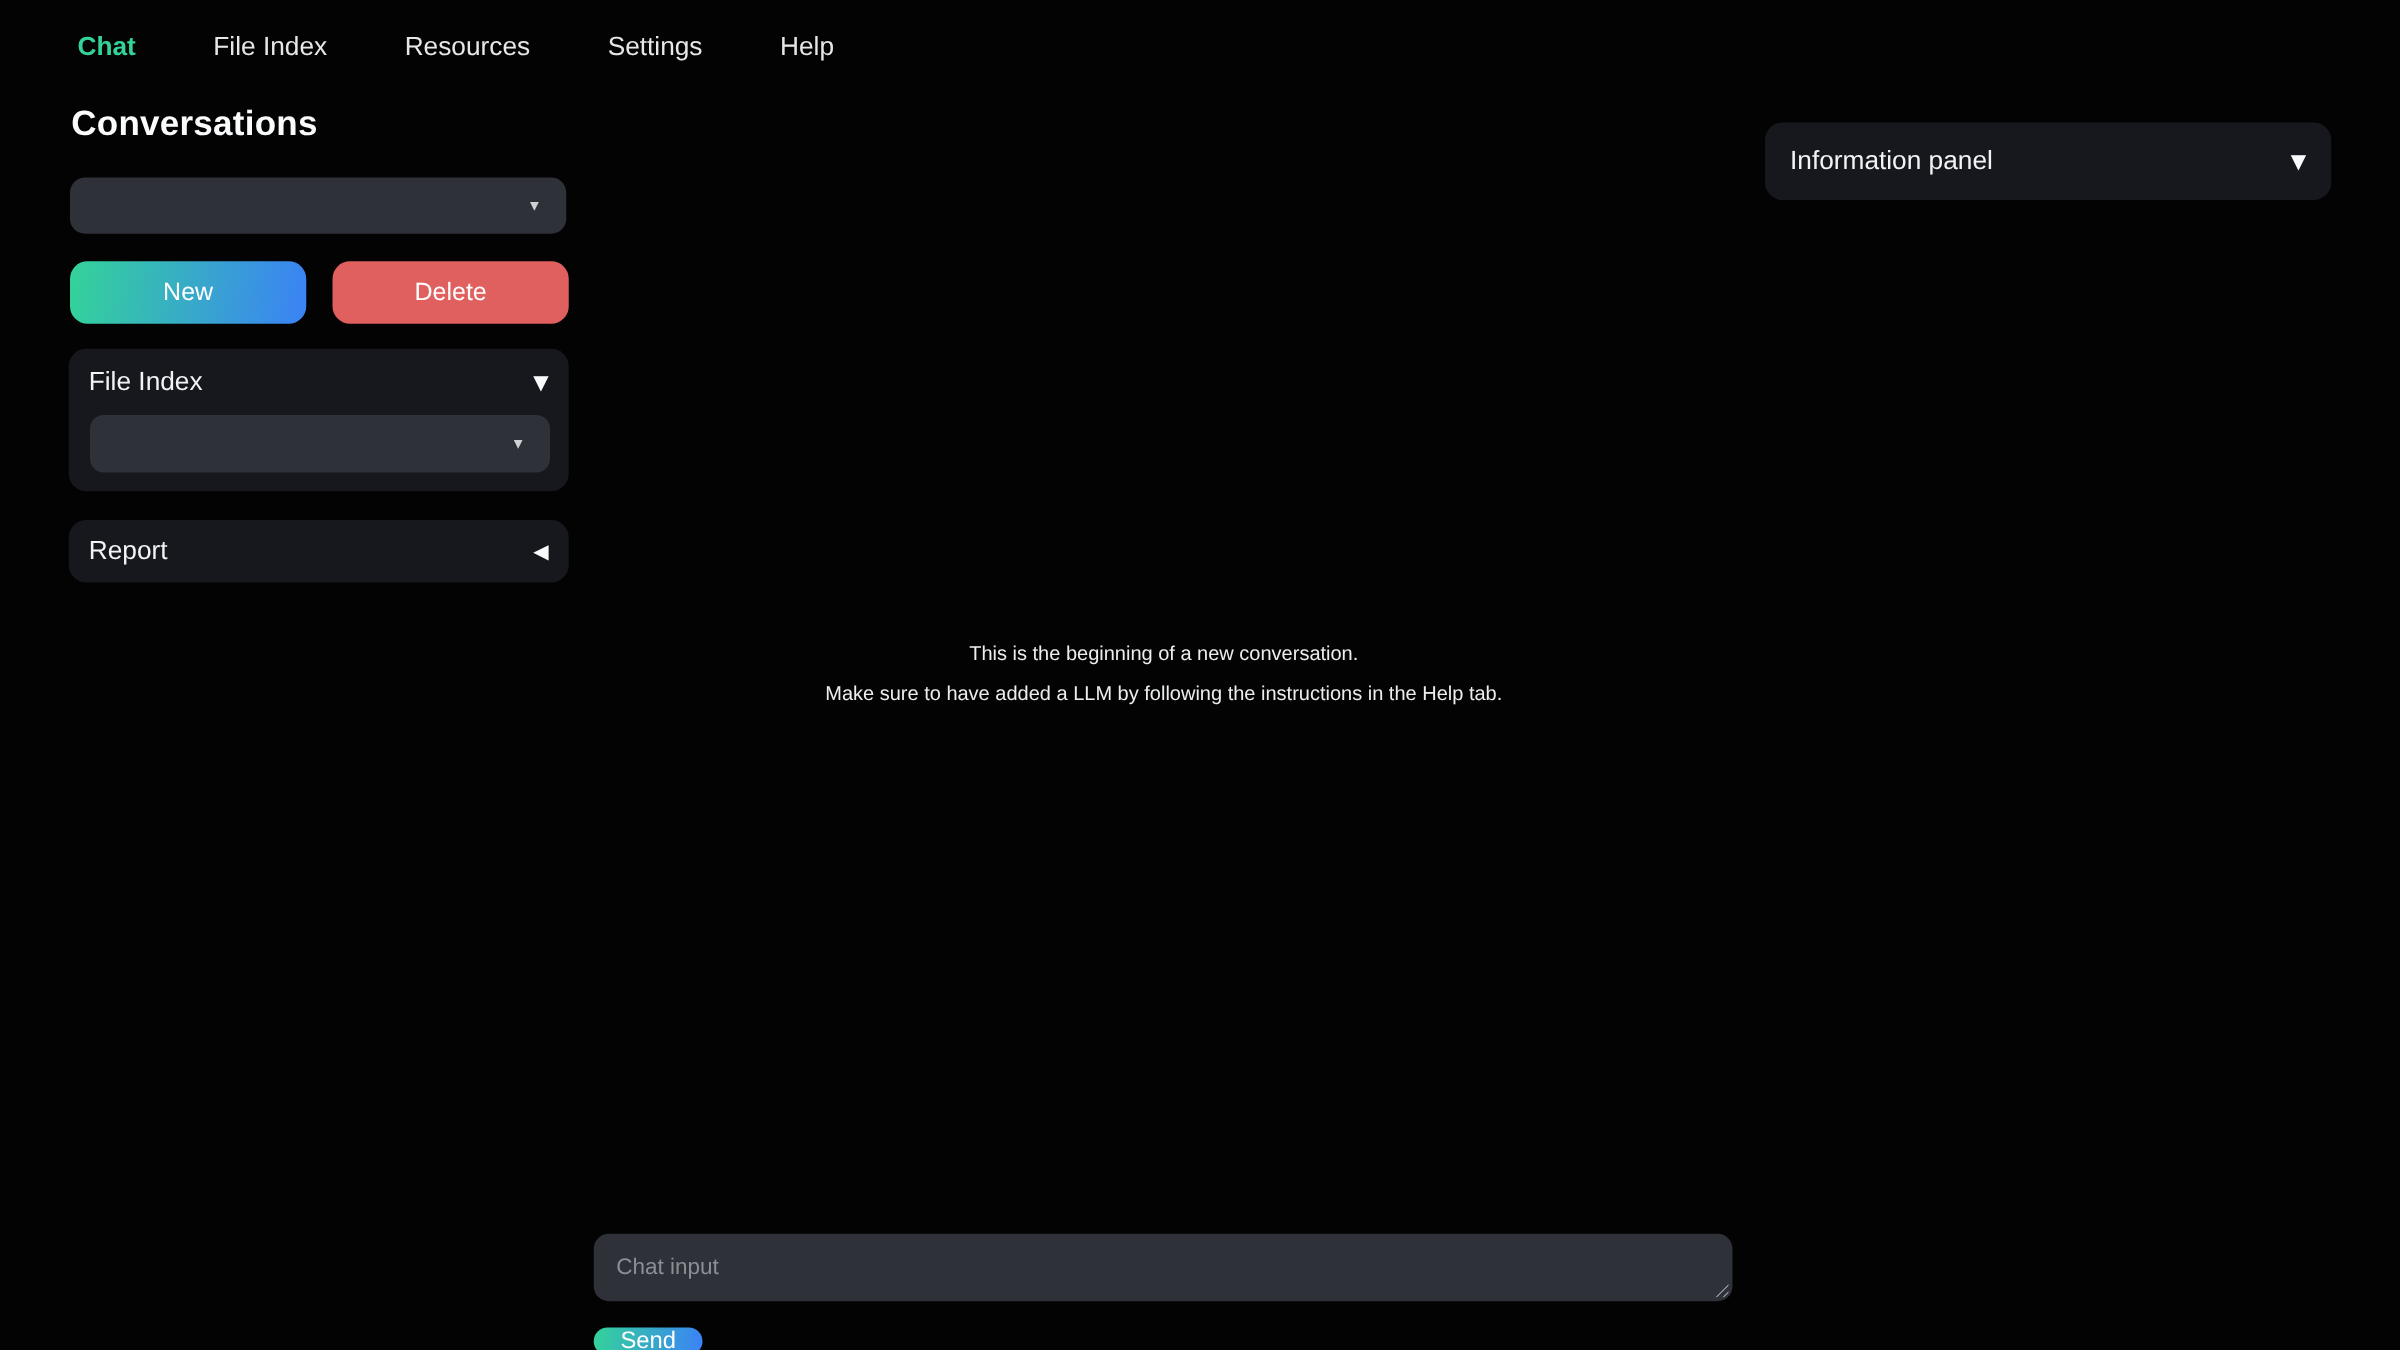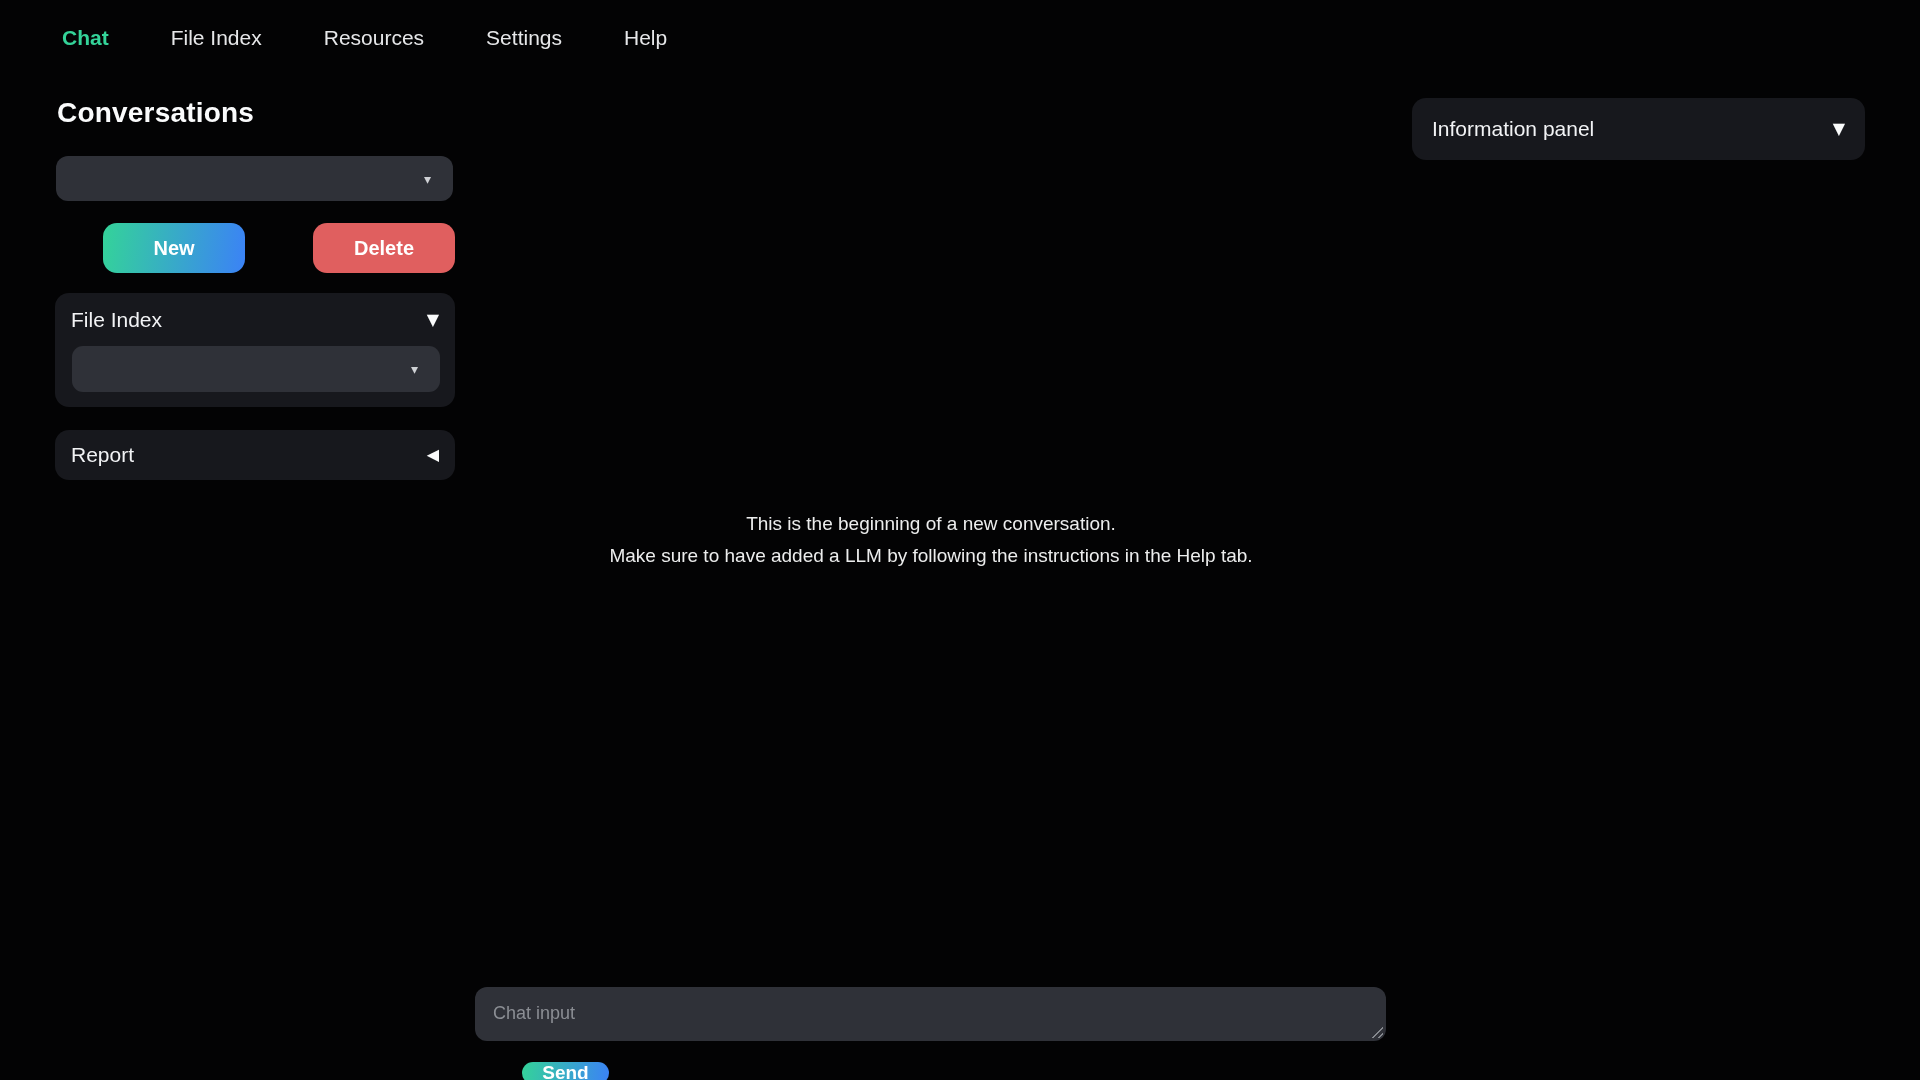--- a/index.html
+++ b/index.html
@@ -17,21 +17,21 @@
     position:absolute; left:62px; top:26px;
     display:flex; gap:62px; align-items:center;
   }
   .nav-item {
     font-size:21px; font-weight:500; color:#e6e7e9;
     cursor:pointer; white-space:nowrap;
   }
   .nav-item.active { color:var(--accent-green,#3fdc97); font-weight:600; }
 
   
-  .sidebar { position:absolute; left:55px; top:97px; width:400px; }
+  .sidebar { position:absolute; left:55px; top:83px; width:400px; }
   .sidebar-title {
     margin-left:2px;
     font-size:28px; font-weight:700; color:#fafbfc; letter-spacing:.2px;
   }
   .dropdown {
     position:relative;
     margin-top:27px; margin-left:1px;
     width:397px; height:45px;
     background:var(--control-bg,#2f3138);
     border-radius:12px;
@@ -39,24 +39,23 @@
     cursor:pointer;
   }
   .dropdown .caret {
     position:absolute; right:22px; top:50%; transform:translateY(-50%);
     font-family:"DejaVu Sans",sans-serif;
     font-size:14px; color:#cfd1d5; line-height:1;
   }
   .btn-row { display:flex; gap:21px; margin-top:22px; margin-left:1px; }
   .btn {
     height:50px; border:none; border-radius:14px;
-    font-family:inherit; font-size:20px; font-weight:700; color:#ffffff;
+    font-family:inherit; font-size:20px; font-weight:400; color:#ffffff;
     display:flex; align-items:center; justify-content:center;
     cursor:pointer;
-    margin-left:47px;
   }
   .btn-new {
     width:189px;
     background:linear-gradient(97deg, var(--accent-green,#34d399) 0%, var(--accent-blue,#3b82f6) 100%);
   }
   .btn-delete { width:189px; background:var(--delete-red,#e05f5f); }
 
   .rename-row { display:flex; align-items:center; margin-top:20px; margin-left:1px; }
   .textarea {
     position:relative;
@@ -112,21 +111,21 @@
   }
   .info-panel .accordion-header { width:100%; }
 
   
   .chatbot {
     position:absolute; left:475px; top:100px; width:912px; height:880px;
     display:flex; flex-direction:column; align-items:center; justify-content:center;
     text-align:center;
   }
   .chatbot .empty-line {
-    font-size:19px; line-height:32px; color:#eceded;
+    font-size:16px; line-height:32px; color:#eceded;
   }
 
   .input-row {
     position:absolute; left:475px; top:987px; width:911px; height:54px;
     display:flex; gap:21px; align-items:stretch;flex-direction:column;
   }
   .chat-input-box { flex:1; height:54px; }
   .chat-input-box textarea { padding:16px 18px; }
   .btn-send {
     width:87px; height:40px; border-radius:14px; font-size:19px;

